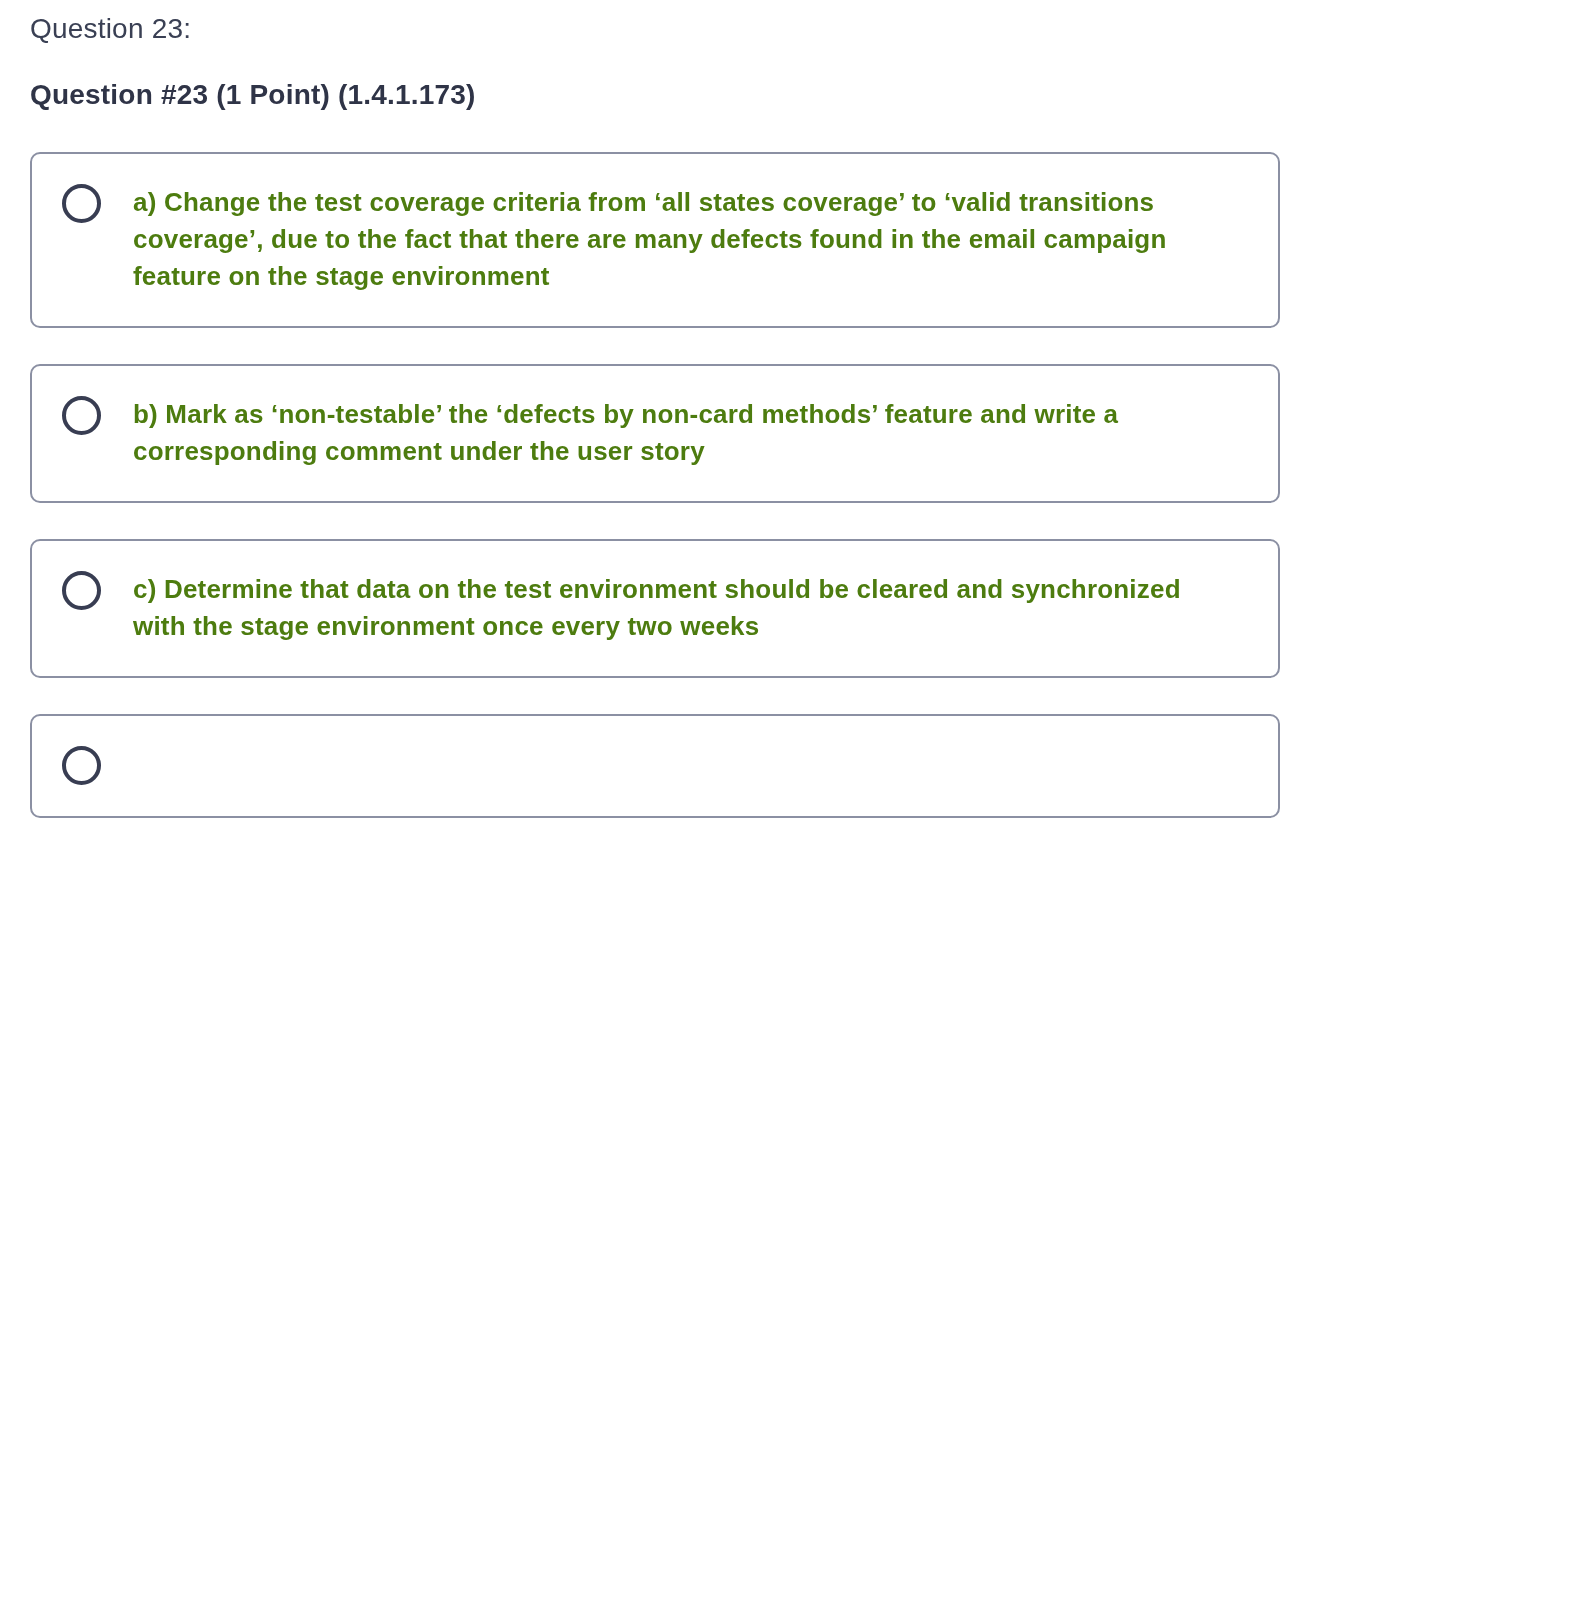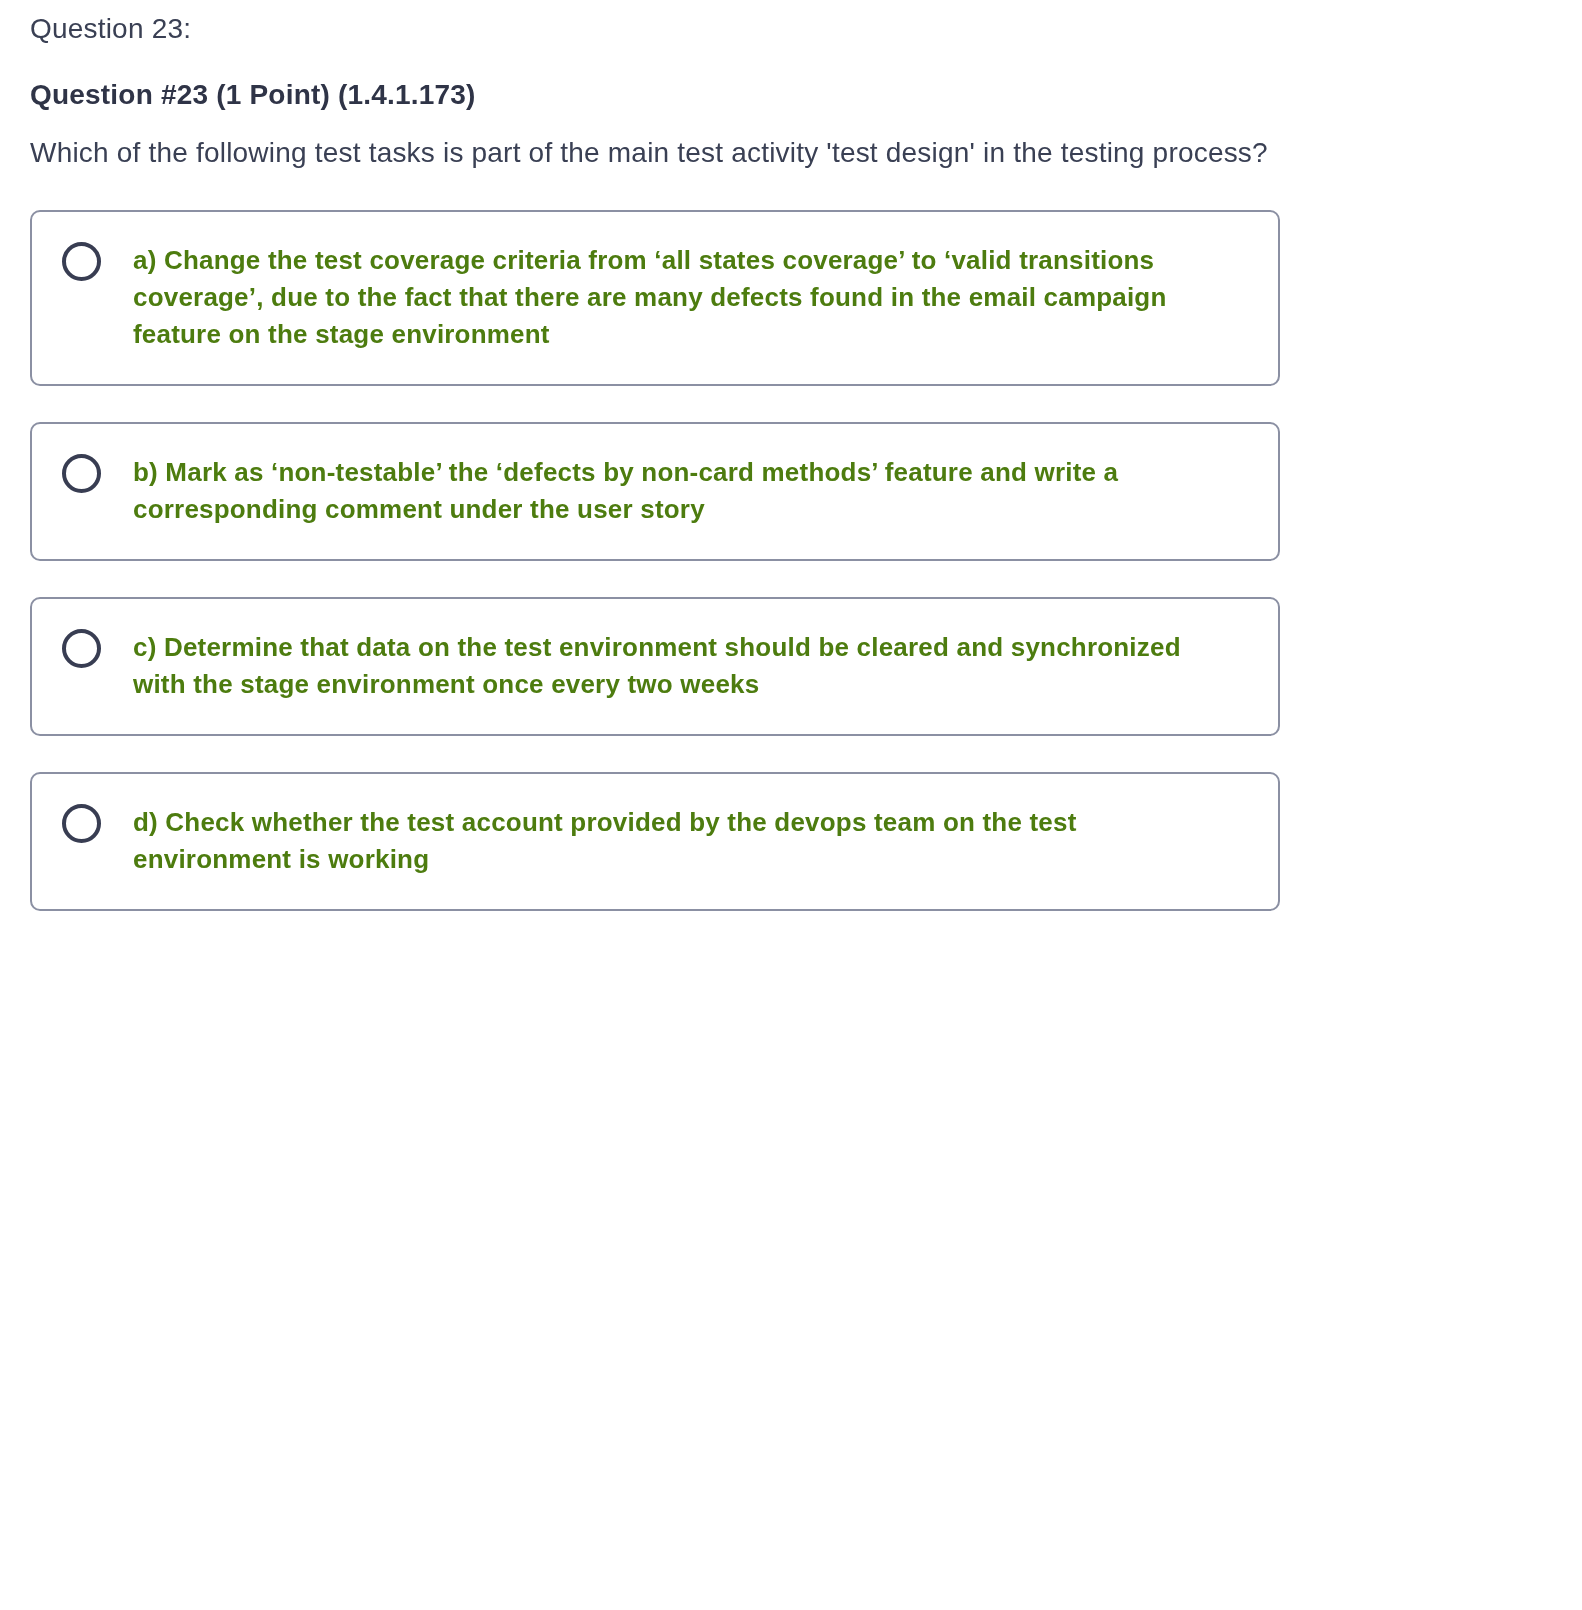--- a/index.html
+++ b/index.html
@@ -25,21 +25,21 @@
     color: #3a4054;
     margin-bottom: 32px;
     letter-spacing: 0.2px;
   }
 
   .question-title {
     font-size: 28px;
     line-height: 34px;
     font-weight: 700;
     color: #2f3447;
-    margin-bottom: 24px;
+    margin-bottom: 40px;
     letter-spacing: 0.2px;
   }
 
   .question-prompt {
     font-size: 28px;
     line-height: 34px;
     font-weight: 400;
     color: #3a4054;
     margin-bottom: 40px;
     letter-spacing: 0.2px;
@@ -84,39 +84,37 @@
 </style>
 </head>
 <body>
 
 <div class="page">
 
   <div class="question-number">Question 23:</div>
 
   <div class="question-title">Question #23 (1 Point) (1.4.1.173)</div>
 
-  <div class="question-prompt">Which of the following test tasks is part of the main test activity 'test design' in the testing process?</div>
 
   <div class="options">
 
     <div class="option-card">
       <span class="radio"></span>
       <span class="option-label">a) Change the test coverage criteria from ‘all states coverage’ to ‘valid transitions coverage’, due to the fact that there are many defects found in the email campaign feature on the stage environment</span>
     </div>
 
     <div class="option-card">
       <span class="radio"></span>
       <span class="option-label">b) Mark as ‘non-testable’ the ‘defects by non-card methods’ feature and write a corresponding comment under the user story</span>
     </div>
 
     <div class="option-card">
       <span class="radio"></span>
       <span class="option-label">c) Determine that data on the test environment should be cleared and synchronized with the stage environment once every two weeks</span>
     </div>
 
     <div class="option-card">
       <span class="radio"></span>
-      <span class="option-label">d) Check whether the test account provided by the devops team on the test environment is working</span>
     </div>
 
   </div>
 
 </div>
 
 </body></html>

